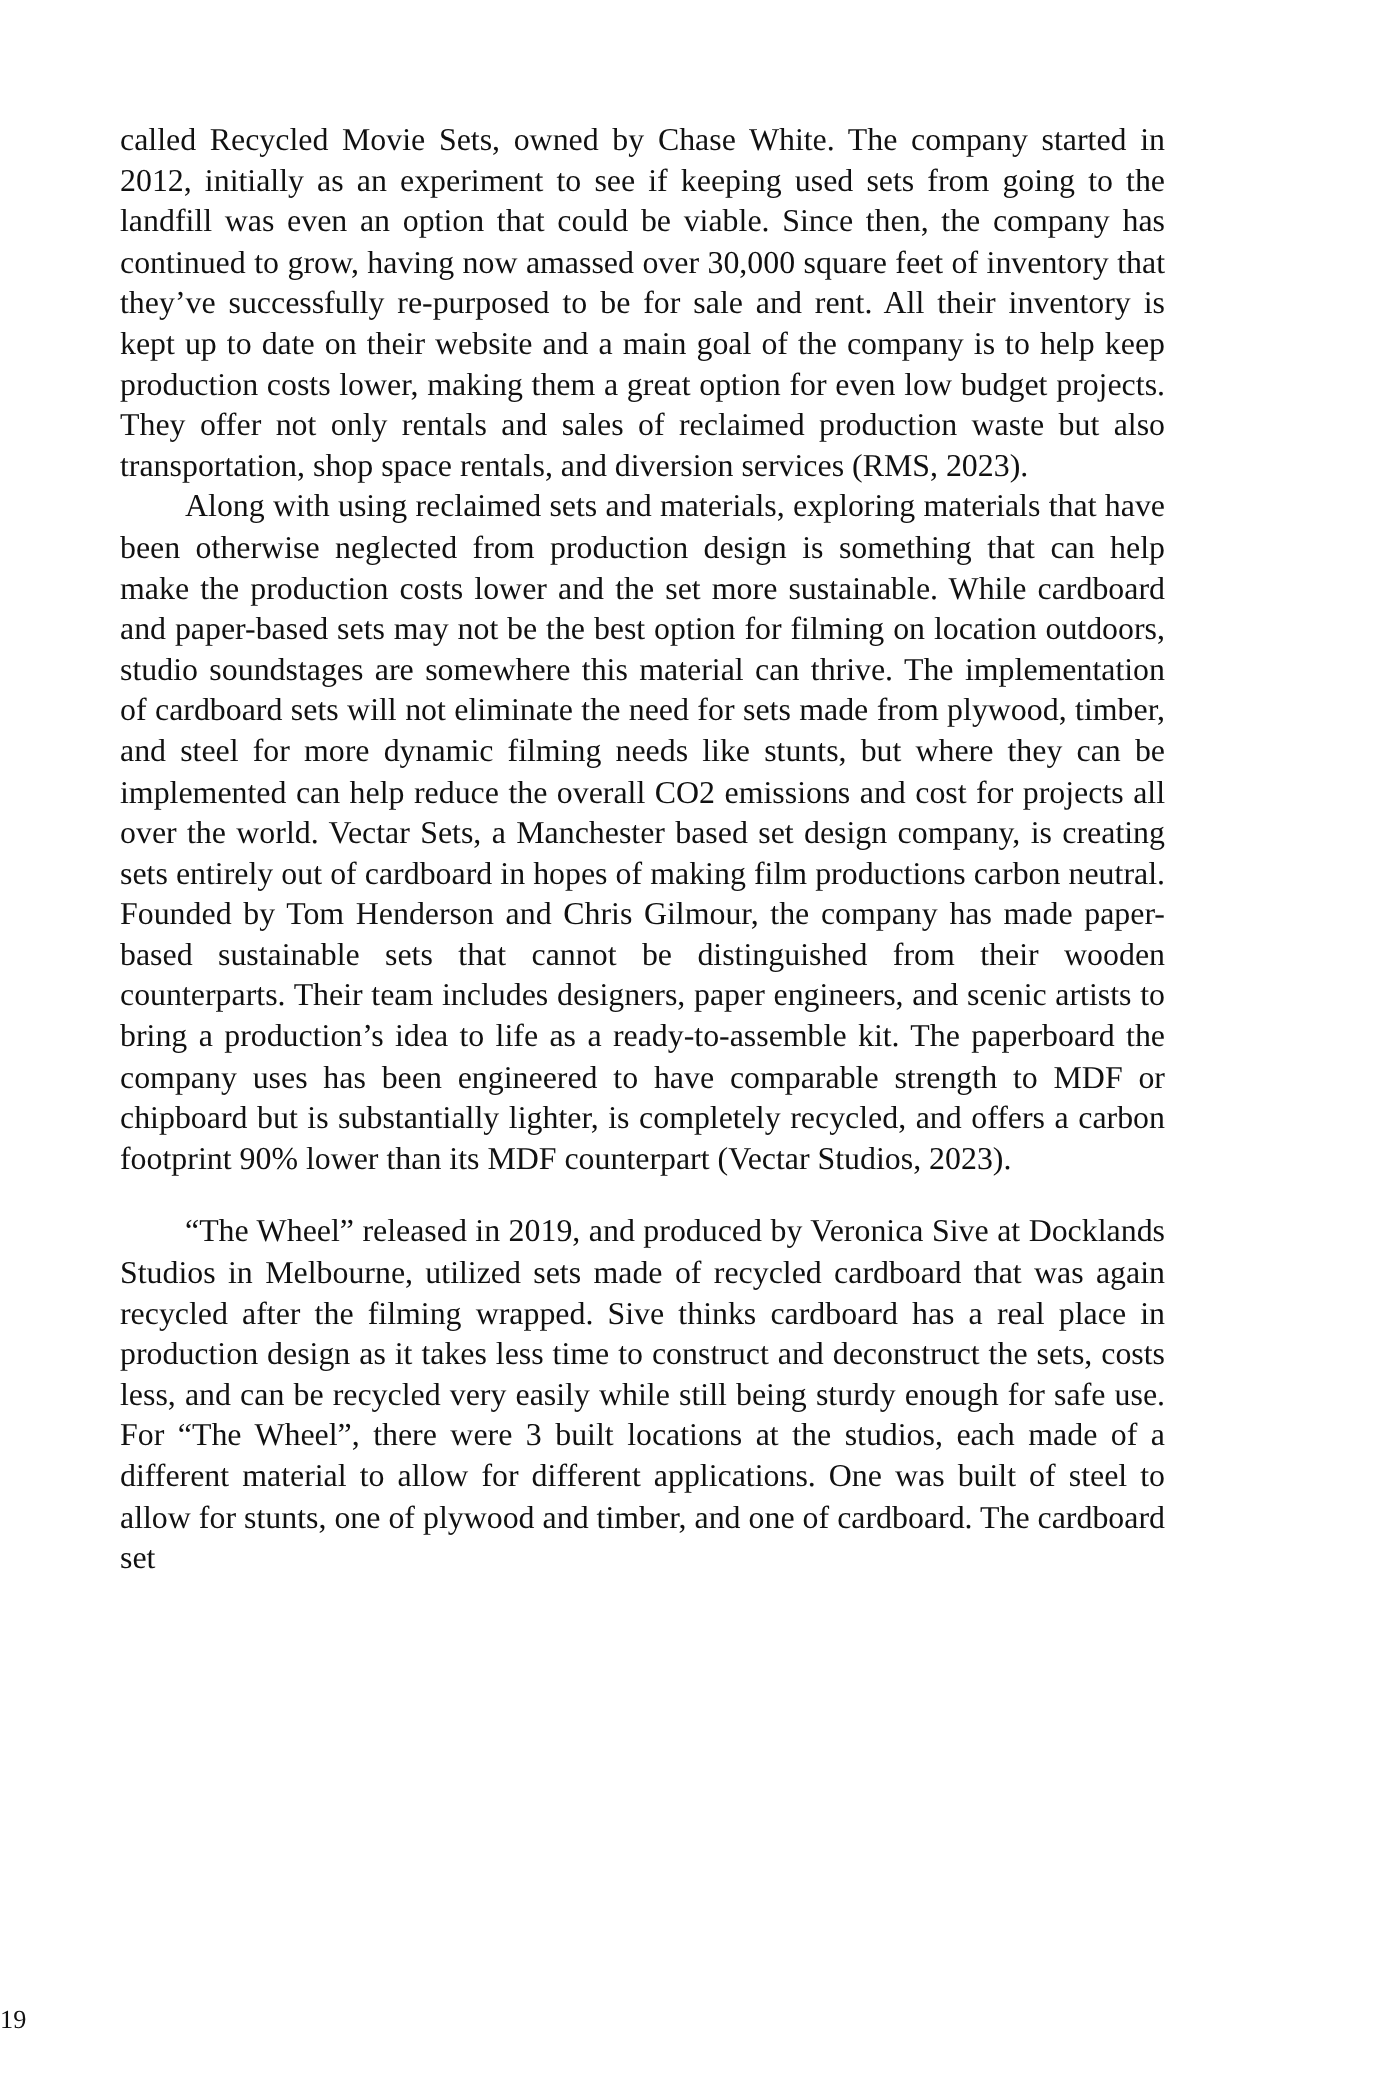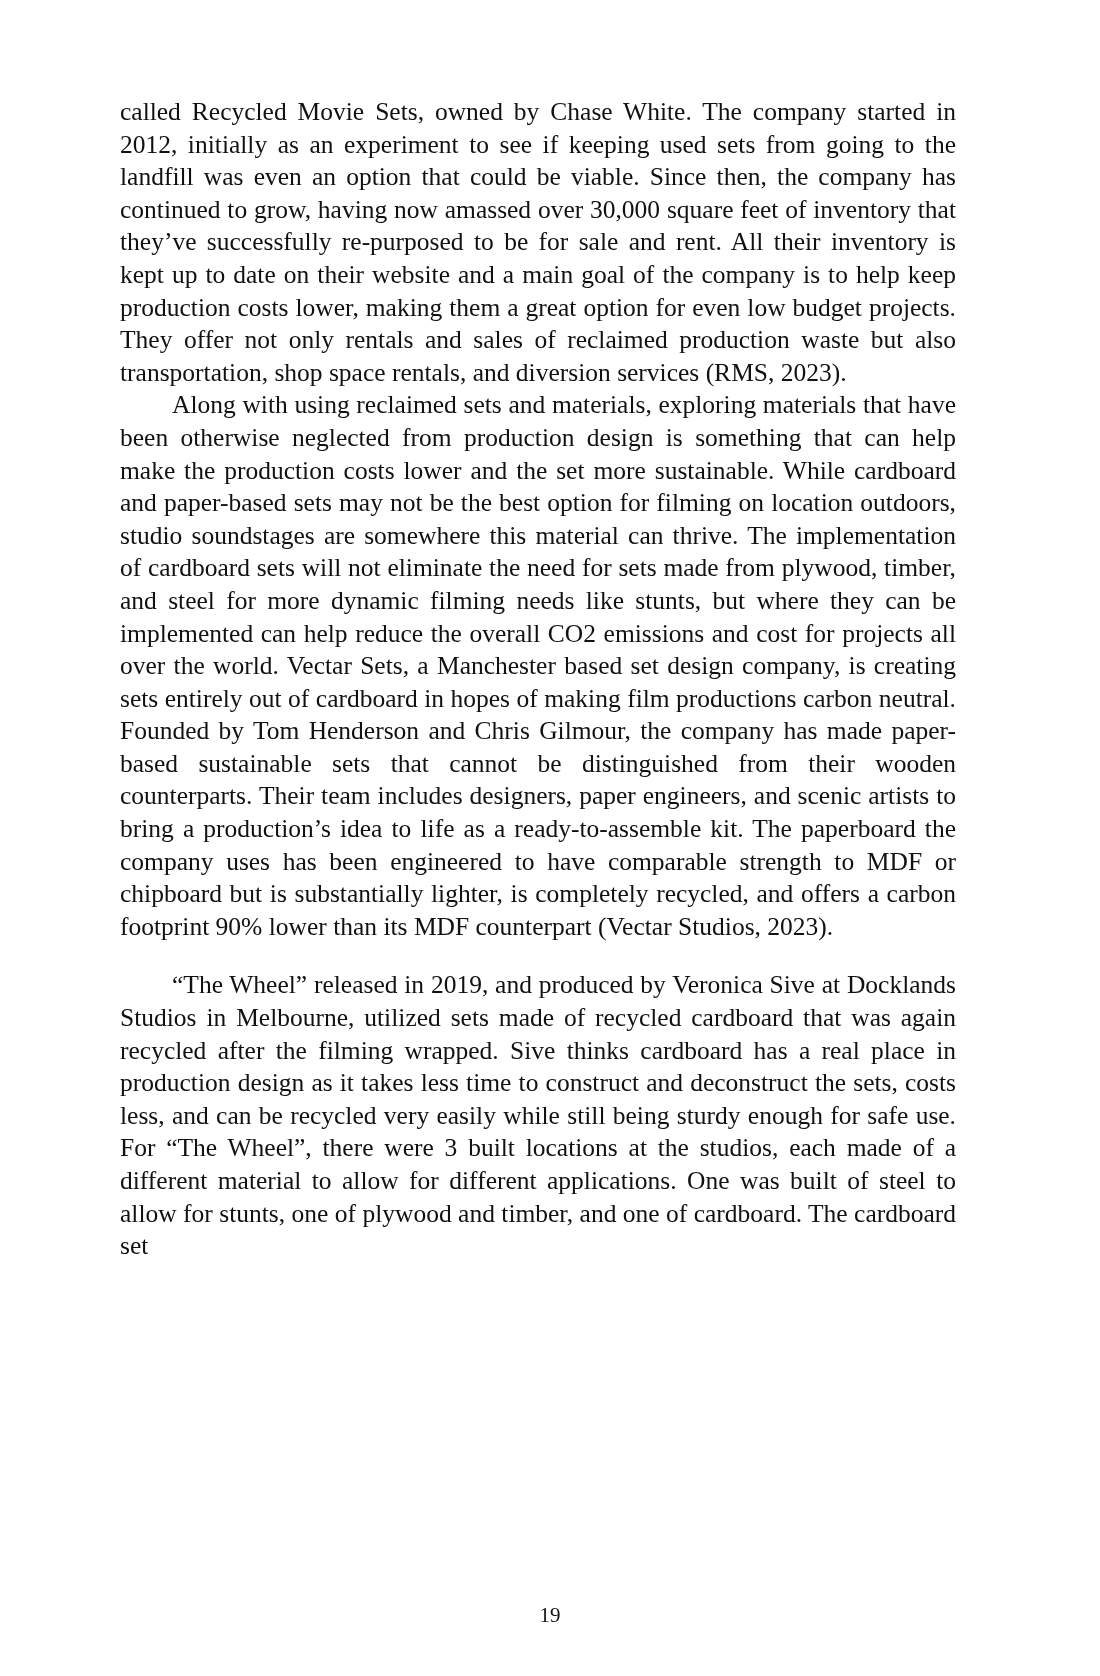--- a/index.html
+++ b/index.html
@@ -11,21 +11,21 @@
     width: 1100px;
     height: 1676px;
     font-family: "Liberation Serif", serif;
     color: #111111;
   }
   .page {
     position: relative;
     width: 1100px;
     height: 1676px;
     box-sizing: border-box;
-    padding: 96px 168px 60px 120px;
+    padding: 96px 168px 60px 96px;
   }
   .content {
     width: 836px;
     margin: 0 auto;
   }
   p.body-para {
     margin: 0;
     font-size: 25.5px;
     line-height: 32.6px;
     text-align: justify;
@@ -46,21 +46,20 @@
     text-underline-offset: 4px;
   }
   .gap {
     height: 26px;
   }
   .page-number {
     position: absolute;
     left: 0;
     right: 0;
     bottom: 48px;
-    text-align: center;
     font-size: 21px;
     color: #111111;
   }
 </style>
 </head>
 <body>
 
 <div class="page">
   <div class="content">
 

